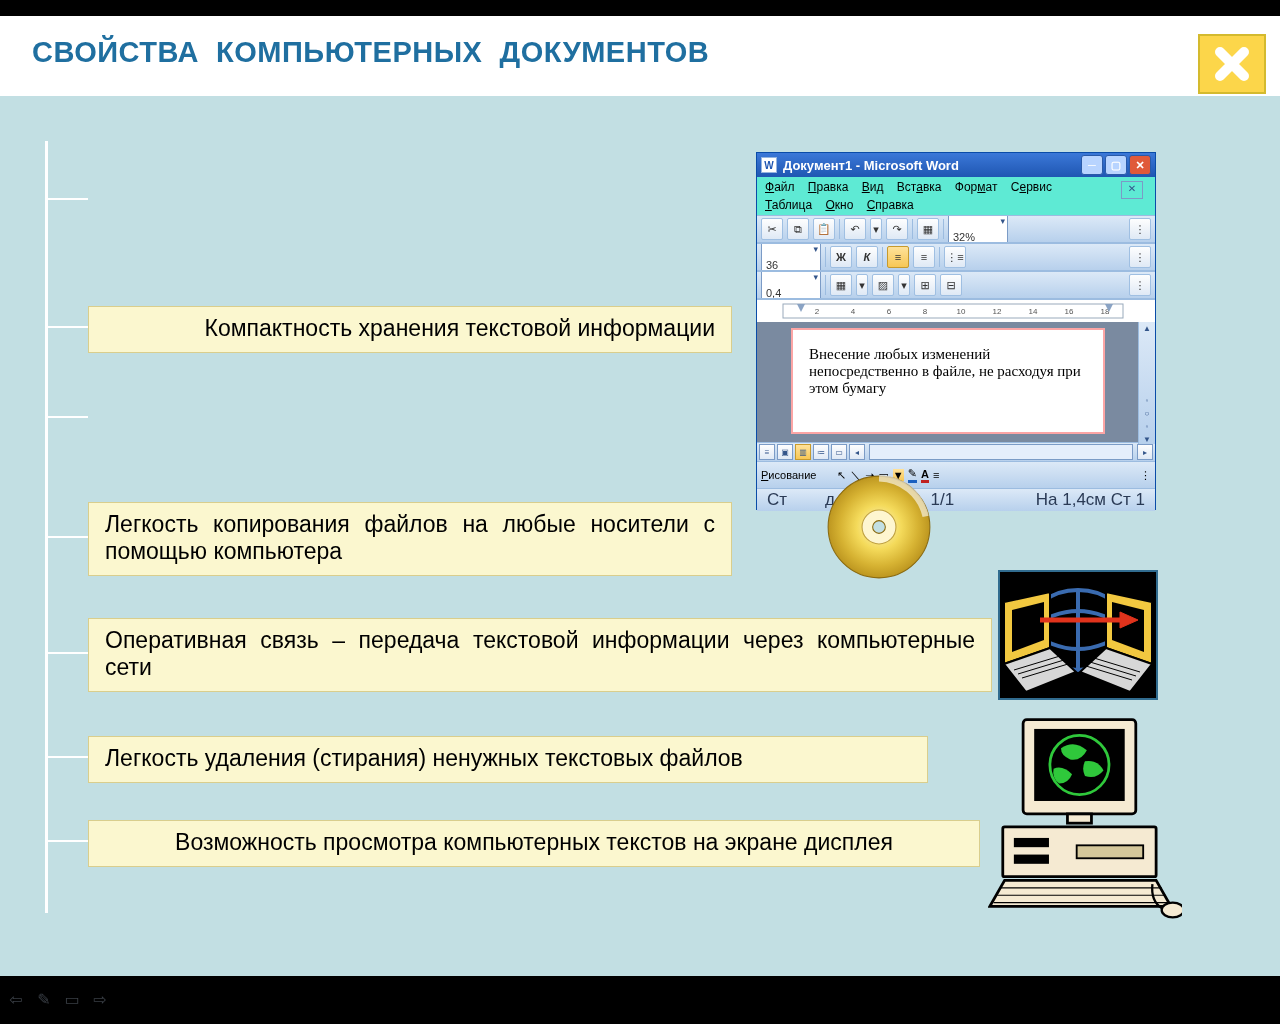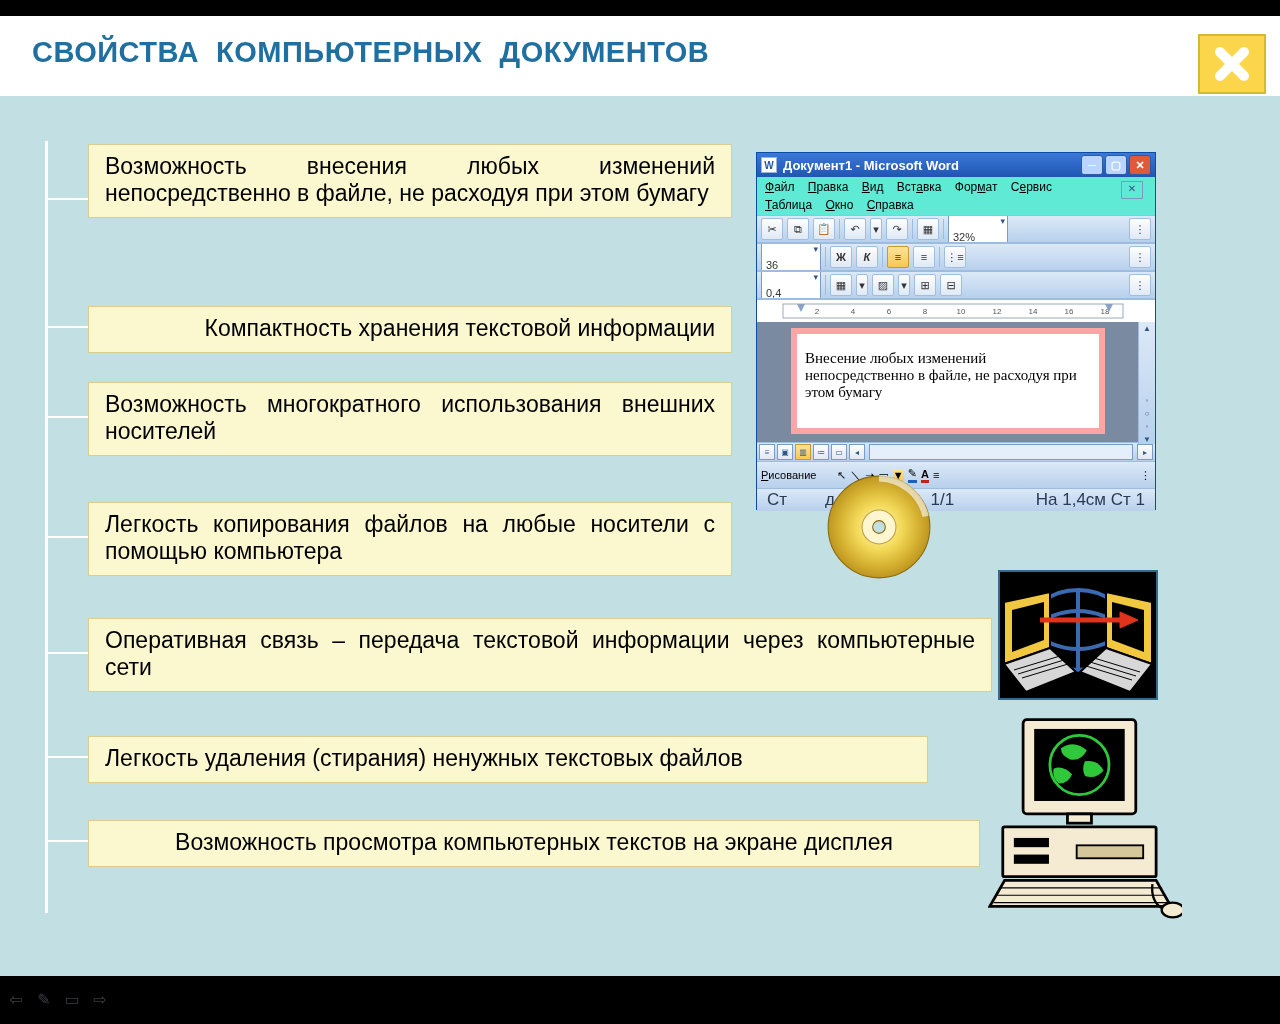--- a/index.html
+++ b/index.html
@@ -206,22 +206,22 @@
     position: relative;
     height: 120px;
     background: #7a8aa0;
   }
   .word .page {
     position: absolute;
     left: 34px; top: 6px;
     width: 314px;
     height: 106px;
     background: #fff;
-    border: 6px solid #fca5a5;
-    padding: 16px 8px;
+    border: 2px solid #fca5a5;
+    padding: 16px 16px;
     font-family: "Times New Roman", serif;
     font-size: 15px;
     color: #000;
     box-sizing: border-box;
   }
   .word .vbar {
     position: absolute;
     right: 0; top: 0;
     width: 16px; height: 100%;
     background: linear-gradient(#dce9f7,#b7d0ec);
@@ -344,31 +344,25 @@
     <div class="spine"></div>
 
     <div class="branch" style="left:46px;top:102px;width:42px"></div>
     <div class="branch" style="left:46px;top:230px;width:42px"></div>
     <div class="branch" style="left:46px;top:320px;width:42px"></div>
     <div class="branch" style="left:46px;top:440px;width:42px"></div>
     <div class="branch" style="left:46px;top:556px;width:42px"></div>
     <div class="branch" style="left:46px;top:660px;width:42px"></div>
     <div class="branch" style="left:46px;top:744px;width:42px"></div>
 
-    <div class="item" style="left:88px;top:48px;width:610px">
-      <div class="txt">Возможность внесения любых изменений непосредственно в файле, не расходуя при этом  бумагу</div>
-    </div>
 
     <div class="item" style="left:88px;top:210px;width:610px">
       <div class="txt" style="text-align:right">Компактность хранения текстовой информации</div>
     </div>
 
-    <div class="item" style="left:88px;top:286px;width:610px">
-      <div class="txt">Возможность многократного использования внешних носителей</div>
-    </div>
 
     <div class="item" style="left:88px;top:522px;width:870px">
       <div class="txt">Оперативная связь – передача текстовой информации через компьютерные сети</div>
     </div>
 
     <div class="item" style="left:88px;top:406px;width:610px">
       <div class="txt">Легкость копирования файлов на любые носители                 с помощью компьютера</div>
     </div>
 
     <div class="item" style="left:88px;top:640px;width:806px">

